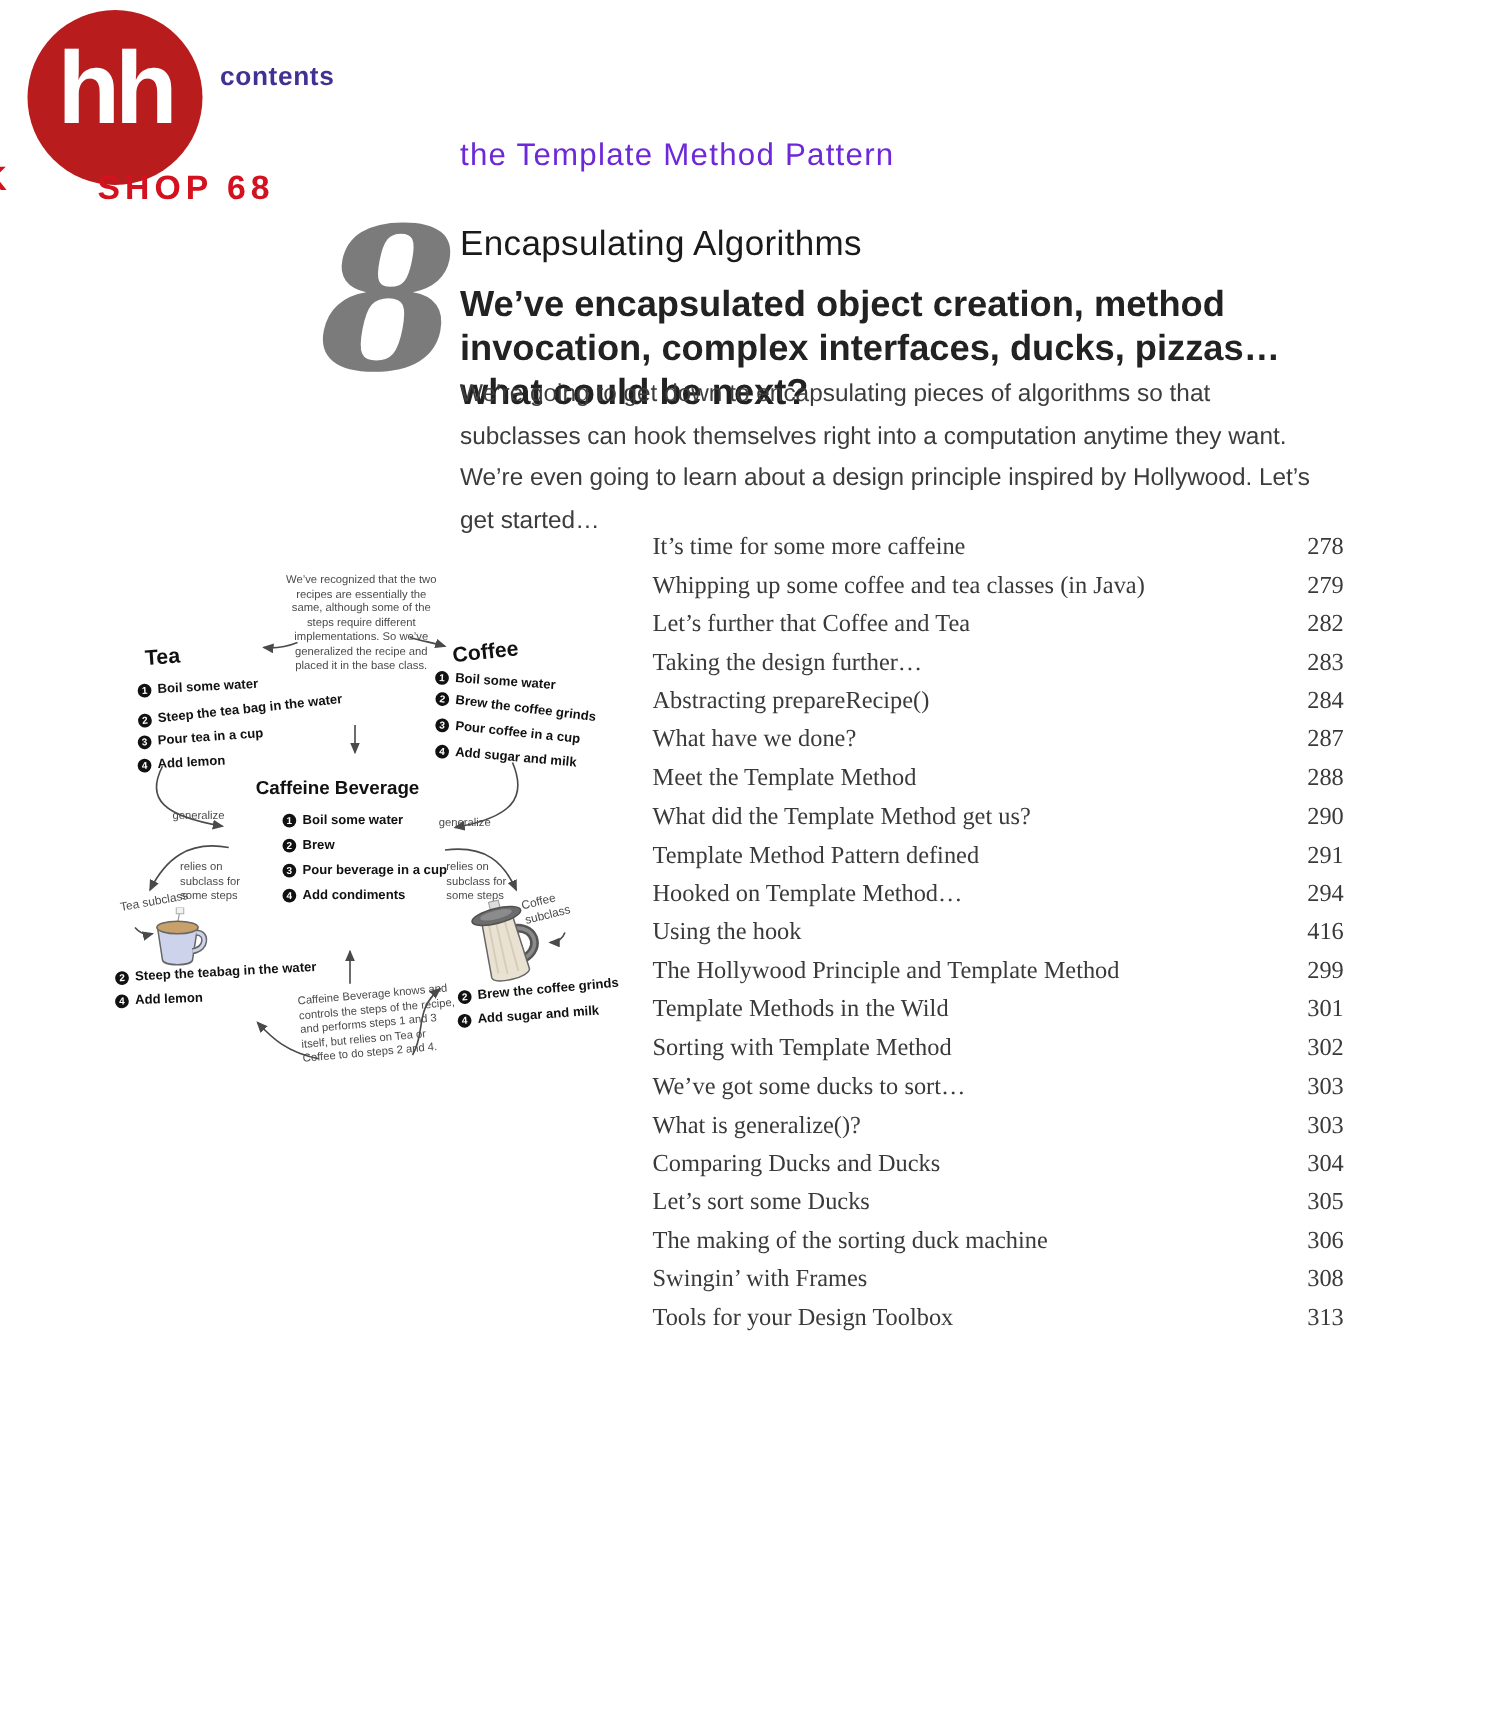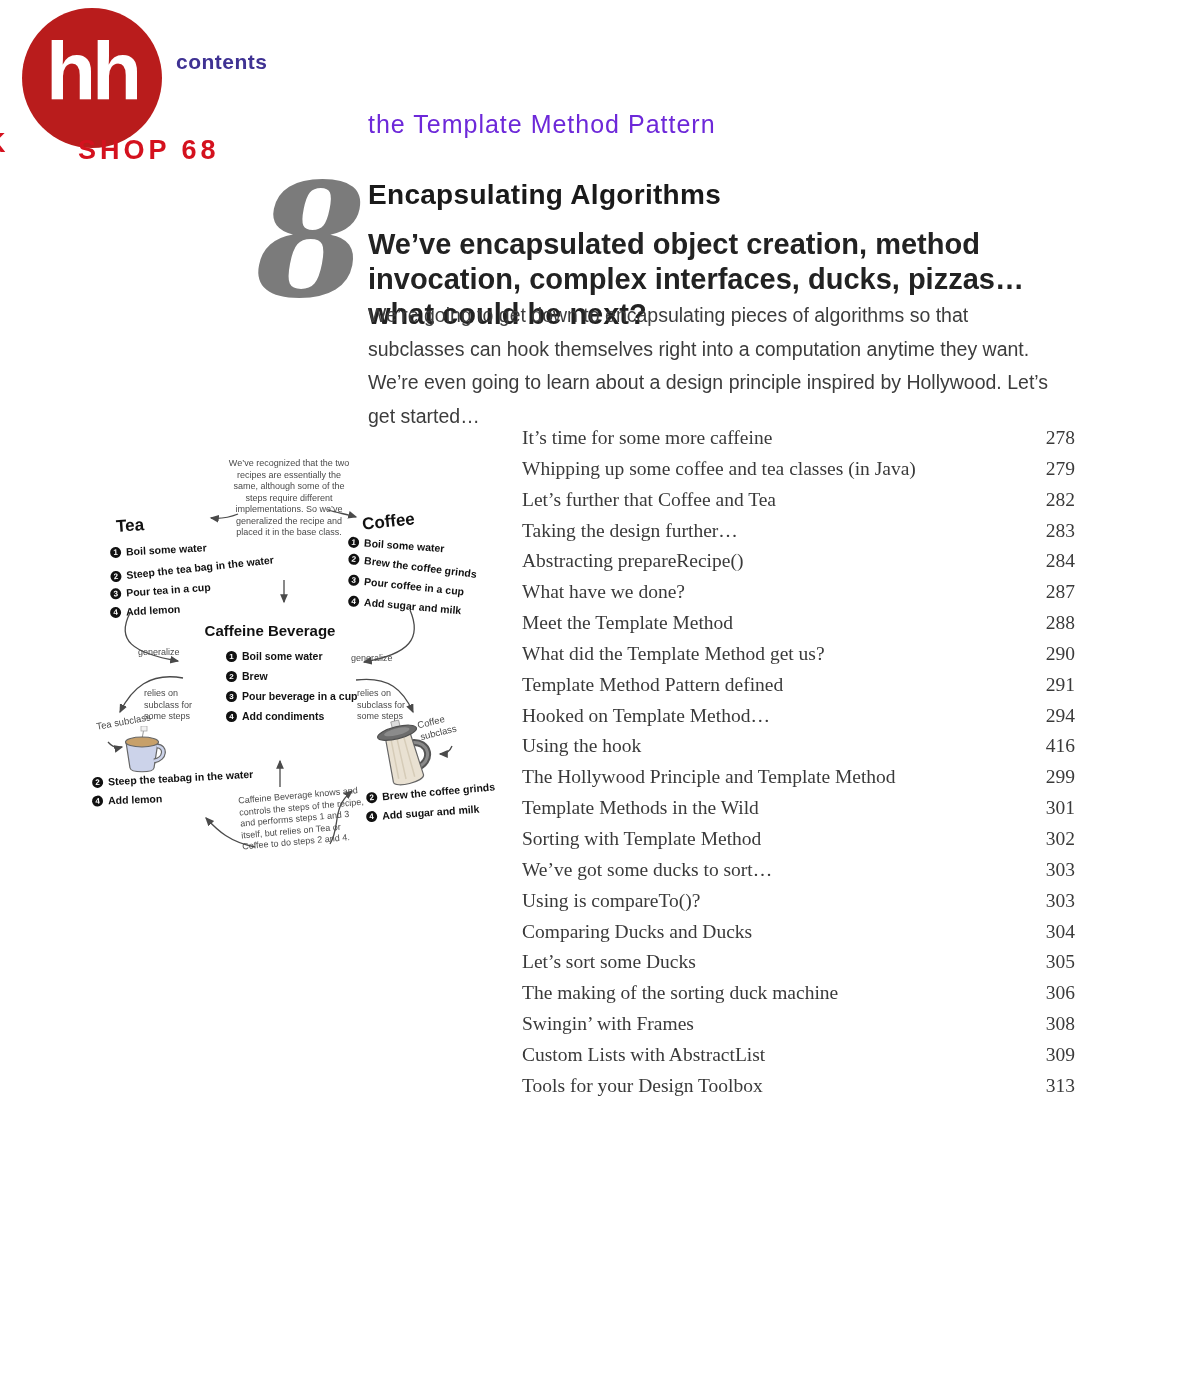--- a/index.html
+++ b/index.html
@@ -29,21 +29,21 @@
 
   
   .pattern-title {
     left:368px; top:110px; font-family:Liberation Sans, sans-serif; font-size:25px;
     color:#6d28d9; letter-spacing:1px;
   }
   .chapter-number {
     left:256px; top:162px; font-family:"DejaVu Serif", serif; font-style:italic;
     font-size:158px; line-height:1; color:#7b7b7b; font-weight:bold;
   }
-  .chapter-title { left:368px; top:179px; font-size:28px; font-weight:bold; letter-spacing:0.3px; }
+  .chapter-title { left:368px; top:179px; font-size:28px; font-weight:normal; letter-spacing:0.3px; }
   .intro-bold {
     left:368px; top:227px; width:692px; font-size:29px; font-weight:bold;
     line-height:35px; color:#222;
   }
   .intro-body {
     left:368px; top:299px; width:688px; font-size:19.5px; line-height:33.5px; color:#3c3c3c;
   }
 
   
   .toc { left:522px; top:427px; width:553px; }
@@ -168,21 +168,21 @@
       <span class="ttl">Sorting with Template Method</span>
       <span class="pg">302</span>
     </div>
 
     <div class="toc-row">
       <span class="ttl">We’ve got some ducks to sort…</span>
       <span class="pg">303</span>
     </div>
 
     <div class="toc-row">
-      <span class="ttl">Using is compareTo()?</span>
+      <span class="ttl">What is generalize()?</span>
       <span class="pg">303</span>
     </div>
 
     <div class="toc-row">
       <span class="ttl">Comparing Ducks and Ducks</span>
       <span class="pg">304</span>
     </div>
 
     <div class="toc-row">
       <span class="ttl">Let’s sort some Ducks</span>
@@ -192,24 +192,20 @@
     <div class="toc-row">
       <span class="ttl">The making of the sorting duck machine</span>
       <span class="pg">306</span>
     </div>
 
     <div class="toc-row">
       <span class="ttl">Swingin’ with Frames</span>
       <span class="pg">308</span>
     </div>
 
-    <div class="toc-row">
-      <span class="ttl">Custom Lists with AbstractList</span>
-      <span class="pg">309</span>
-    </div>
 
     <div class="toc-row">
       <span class="ttl">Tools for your Design Toolbox</span>
       <span class="pg">313</span>
     </div>
   </div>
 
 <div class="abs diagram">
 
   <svg class="overlay" viewBox="0 0 400 435">

